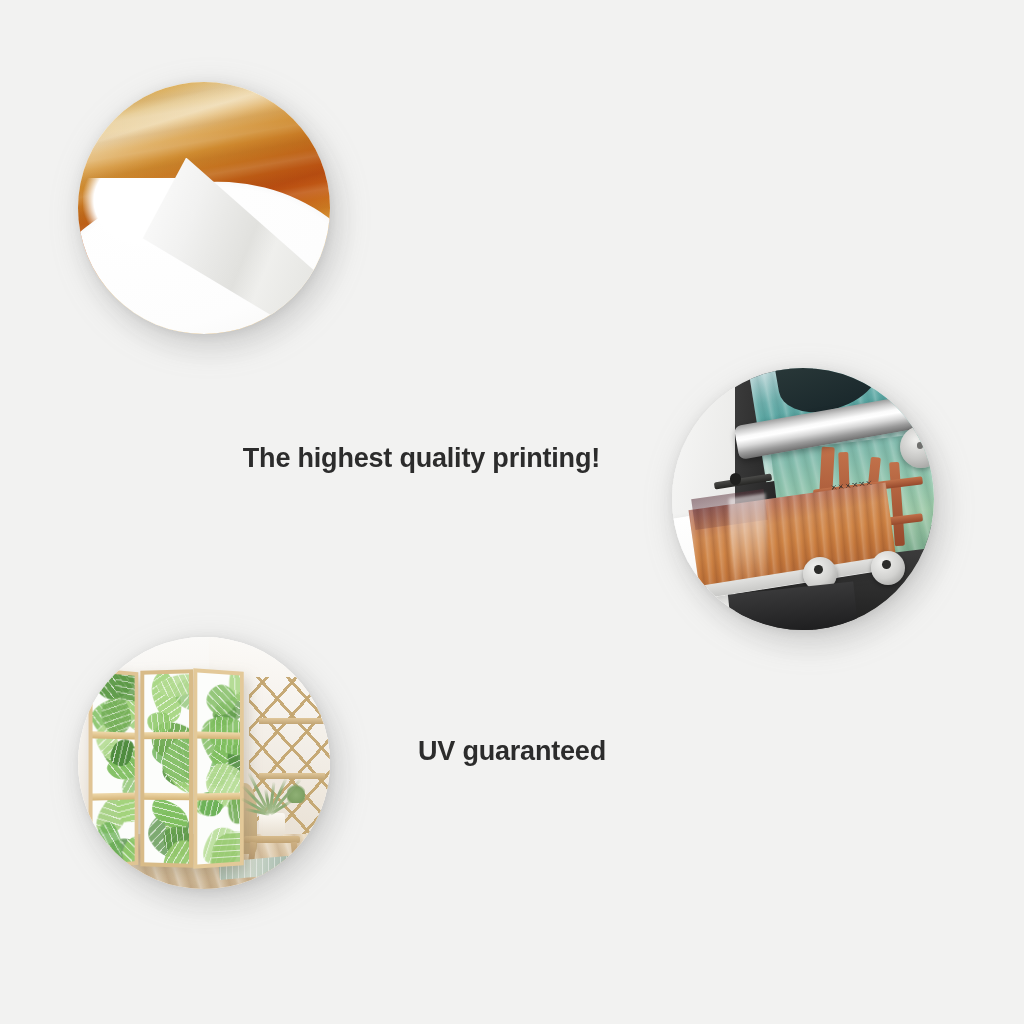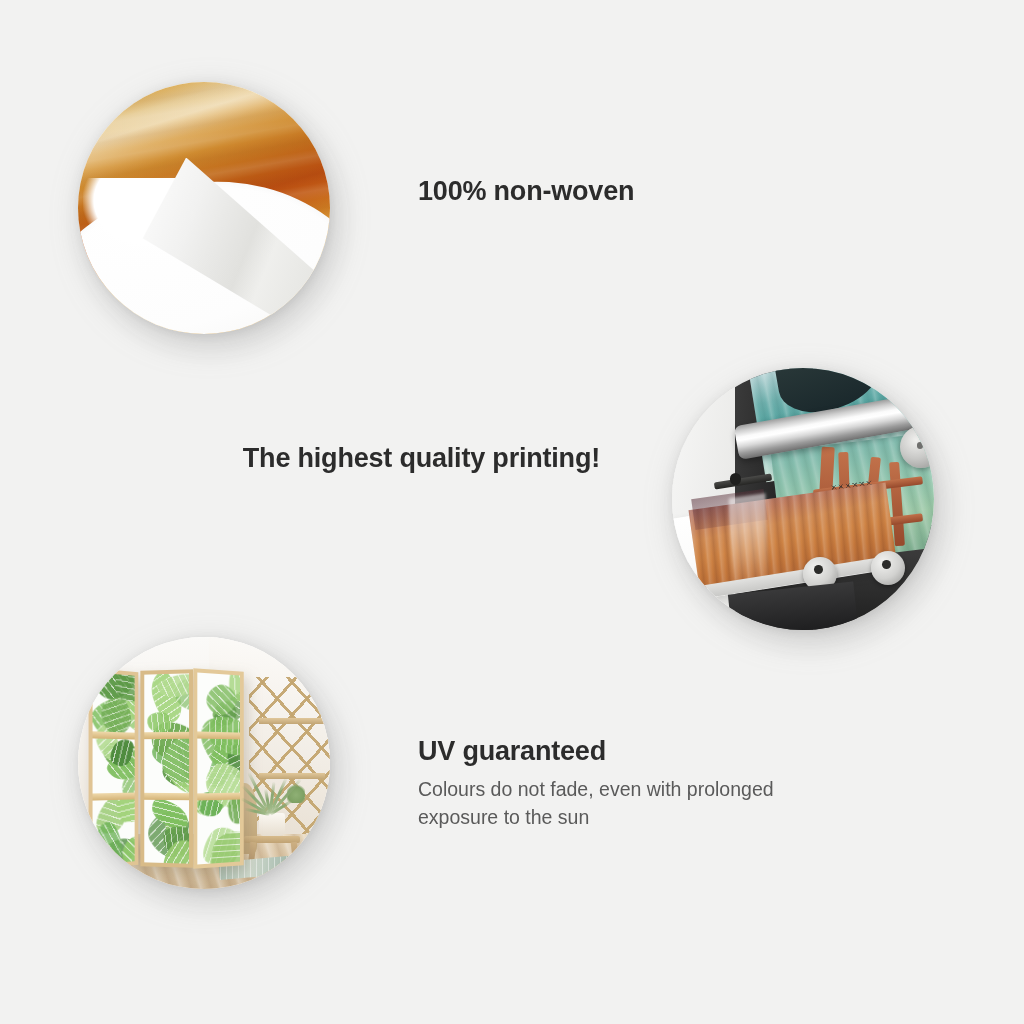--- a/index.html
+++ b/index.html
@@ -477,21 +477,20 @@
         <div class="wp-bands"></div>
         <div class="wp-curl-shadow"></div>
         <div class="wp-white-sheet"></div>
         <div class="wp-notch"></div>
         <div class="wp-flap"></div>
         <div class="wp-flap-crease"></div>
       </div>
     </div>
 
     <div class="text-block align-left" id="text-nonwoven">
-      <p class="heading">100% non-woven</p>
     </div>
   </div>
 
   <div class="feature">
 
     <div class="circle-wrap" id="circle-printing">
       <div class="circle">
         <div class="pr-base"></div>
         <div class="pr-wall"></div>
         <div class="pr-body"></div>
@@ -640,17 +639,16 @@
           <span class="frond" style="width: 26px; left: 76%; top: 70%; transform: rotate(-100deg);"></span>
           <span class="frond" style="width: 33px; left: 76%; top: 70%; transform: rotate(-83deg);"></span>
           <span class="frond" style="width: 40px; left: 76%; top: 70%; transform: rotate(-66deg);"></span>
           <span class="frond" style="width: 47px; left: 76%; top: 70%; transform: rotate(-49deg);"></span>
           <span class="frond" style="width: 26px; left: 76%; top: 70%; transform: rotate(-32deg);"></span>
         </div>
     </div>
 
     <div class="text-block align-left" id="text-uv">
       <p class="heading">UV guaranteed</p>
-      <p class="body-text">Colours do not fade, even with prolonged exposure to the sun</p>
     </div>
   </div>
 
 </div>
 
 </body></html>

